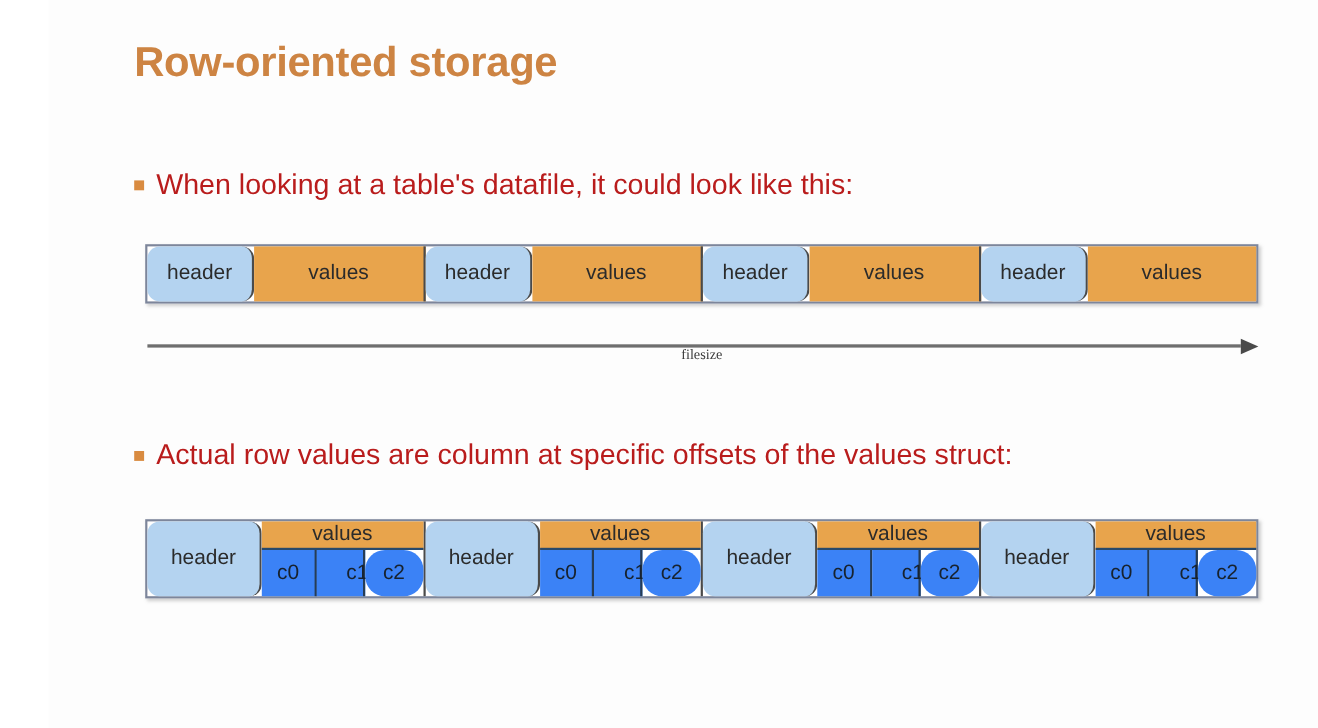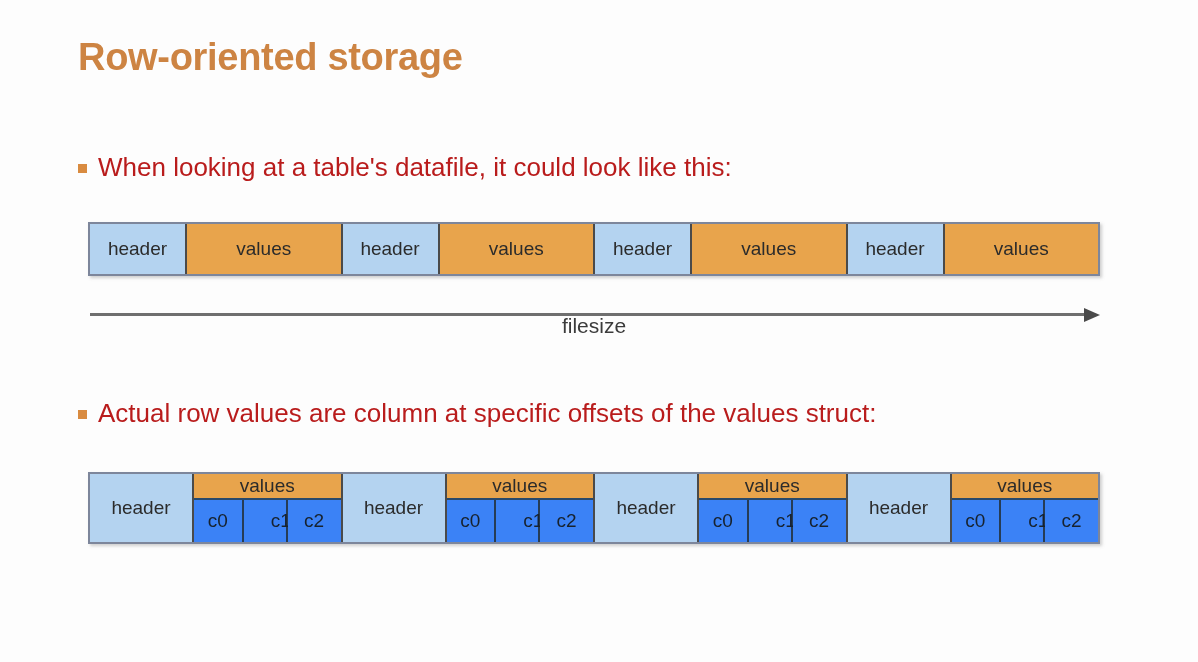--- a/index.html
+++ b/index.html
@@ -13,20 +13,21 @@
     font-family: "Liberation Sans", sans-serif;
     color: #333333;
     overflow: hidden;
     position: relative;
   }
 
   .slide {
     position: absolute;
     inset: 0;
     background: #fdfdfd;
+    margin-left: 44px;
   }
 
   
   .slide-title {
     position: absolute;
     left: 78px;
     top: 36px;
     font-size: 38px;
     font-weight: bold;
     color: #cd8443;
@@ -74,21 +75,21 @@
     display: flex;
     align-items: center;
     justify-content: center;
     font-size: 19px;
     color: #2b2b2b;
     box-sizing: border-box;
     border-right: 2px solid #4a4a4a;
     overflow: hidden;
   }
   .cell:last-child { border-right: none; }
-  .cell.header { background: #b4d3f0; }
+  .cell.header { background: #b4d3f0; border-radius: 11px; }
   .cell.values { background: #e8a44c; }
 
   
   #bar-datafile {
     top: 222px;
     width: 1012px;
     height: 54px;
   }
   #bar-datafile .cell.header { flex: 0 0 97px; }
   #bar-datafile .cell.values { flex: 1 1 auto; }
@@ -118,22 +119,23 @@
     border-top: 7px solid transparent;
     border-bottom: 7px solid transparent;
     border-left: 16px solid #4a4a4a;
   }
   .axis-label {
     position: absolute;
     left: 88px;
     top: 314px;
     width: 1012px;
     text-align: center;
-    font-size: 21px;
+    font-size: 13px;
     color: #3b3b3b;
+    font-family: Liberation Serif, serif;
   }
 
   
   #bar-offsets {
     top: 472px;
     width: 1012px;
     height: 72px;
   }
   .group {
     display: flex;
@@ -173,21 +175,21 @@
     display: flex;
     align-items: center;
     justify-content: center;
     background: #3b82f6;
     border-right: 2px solid #263c55;
     font-size: 19px;
     color: #17222e;
     box-sizing: border-box;
     min-width: 0;
   }
-  .col-cell:last-child { border-right: none; }
+  .col-cell:last-child { border-right: none; border-radius: 18px; }
   .col-c0 { flex: 0 0 34%; }
   .col-c1 { flex: 0 0 30%; padding-left: 32px; }
   .col-c2 { flex: 1 1 auto; }
 </style>
 </head>
 <body>
 
 <div class="slide">
 
   <div class="slide-title">Row-oriented storage</div>

